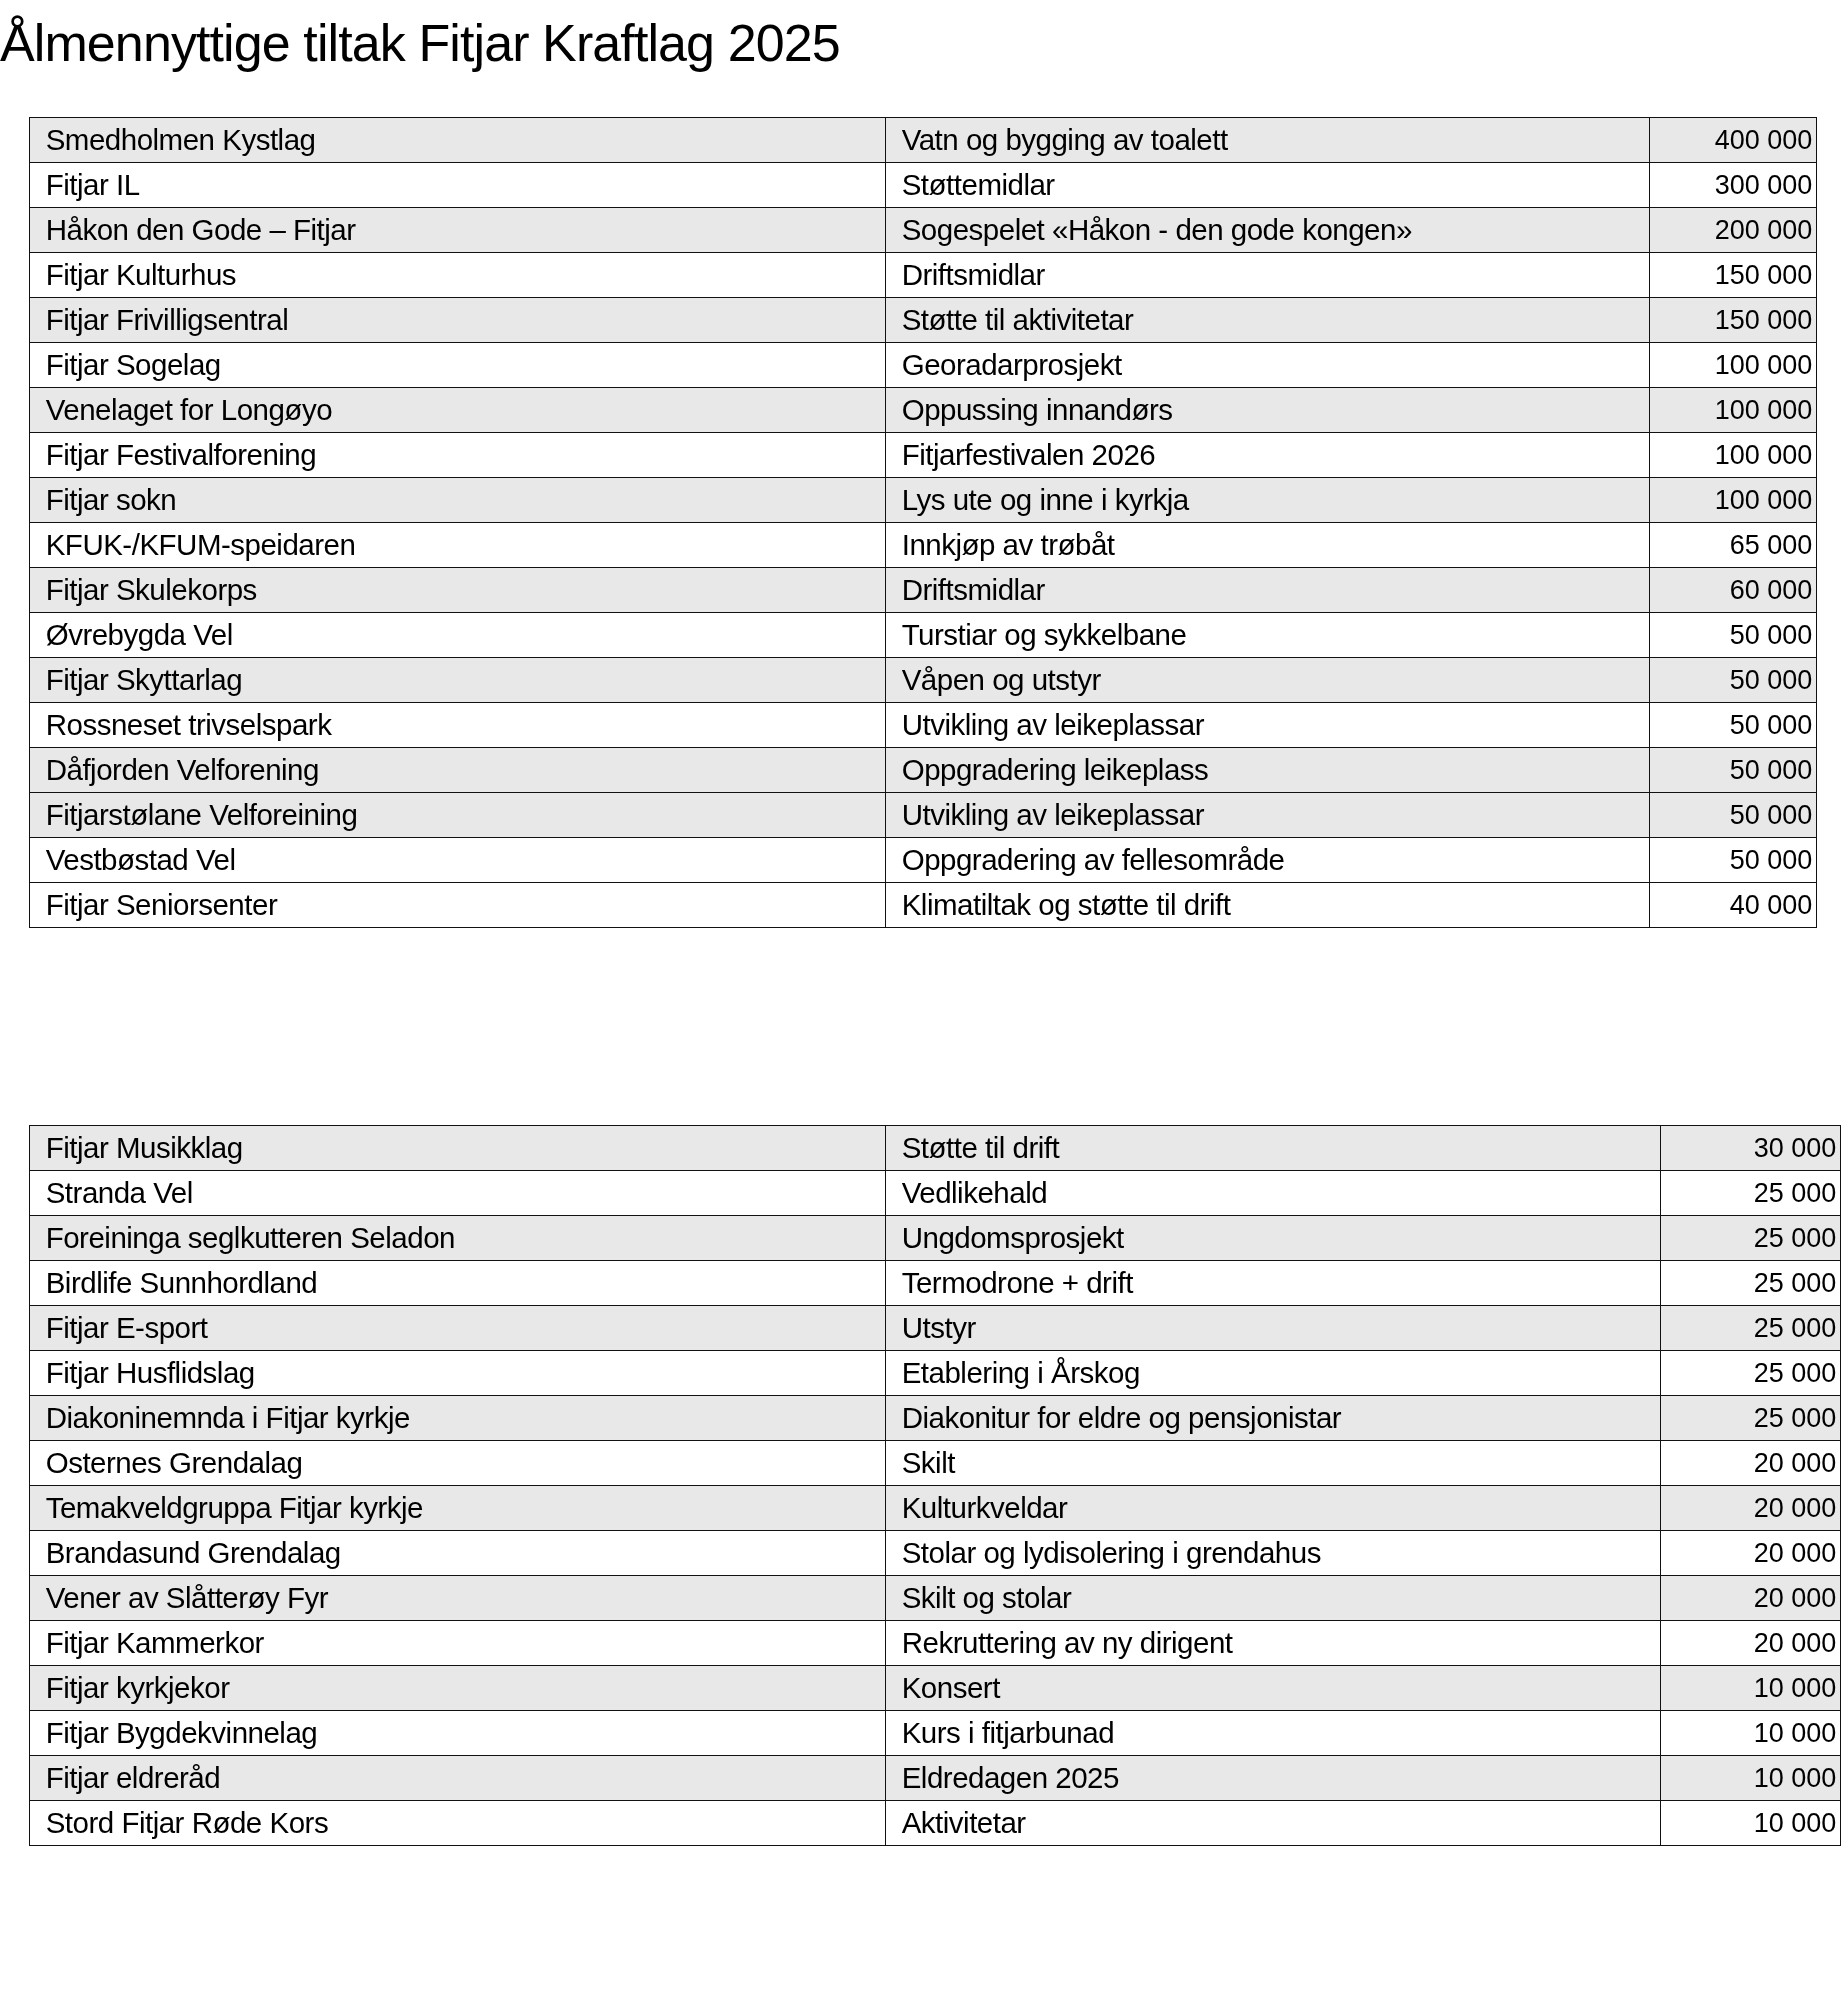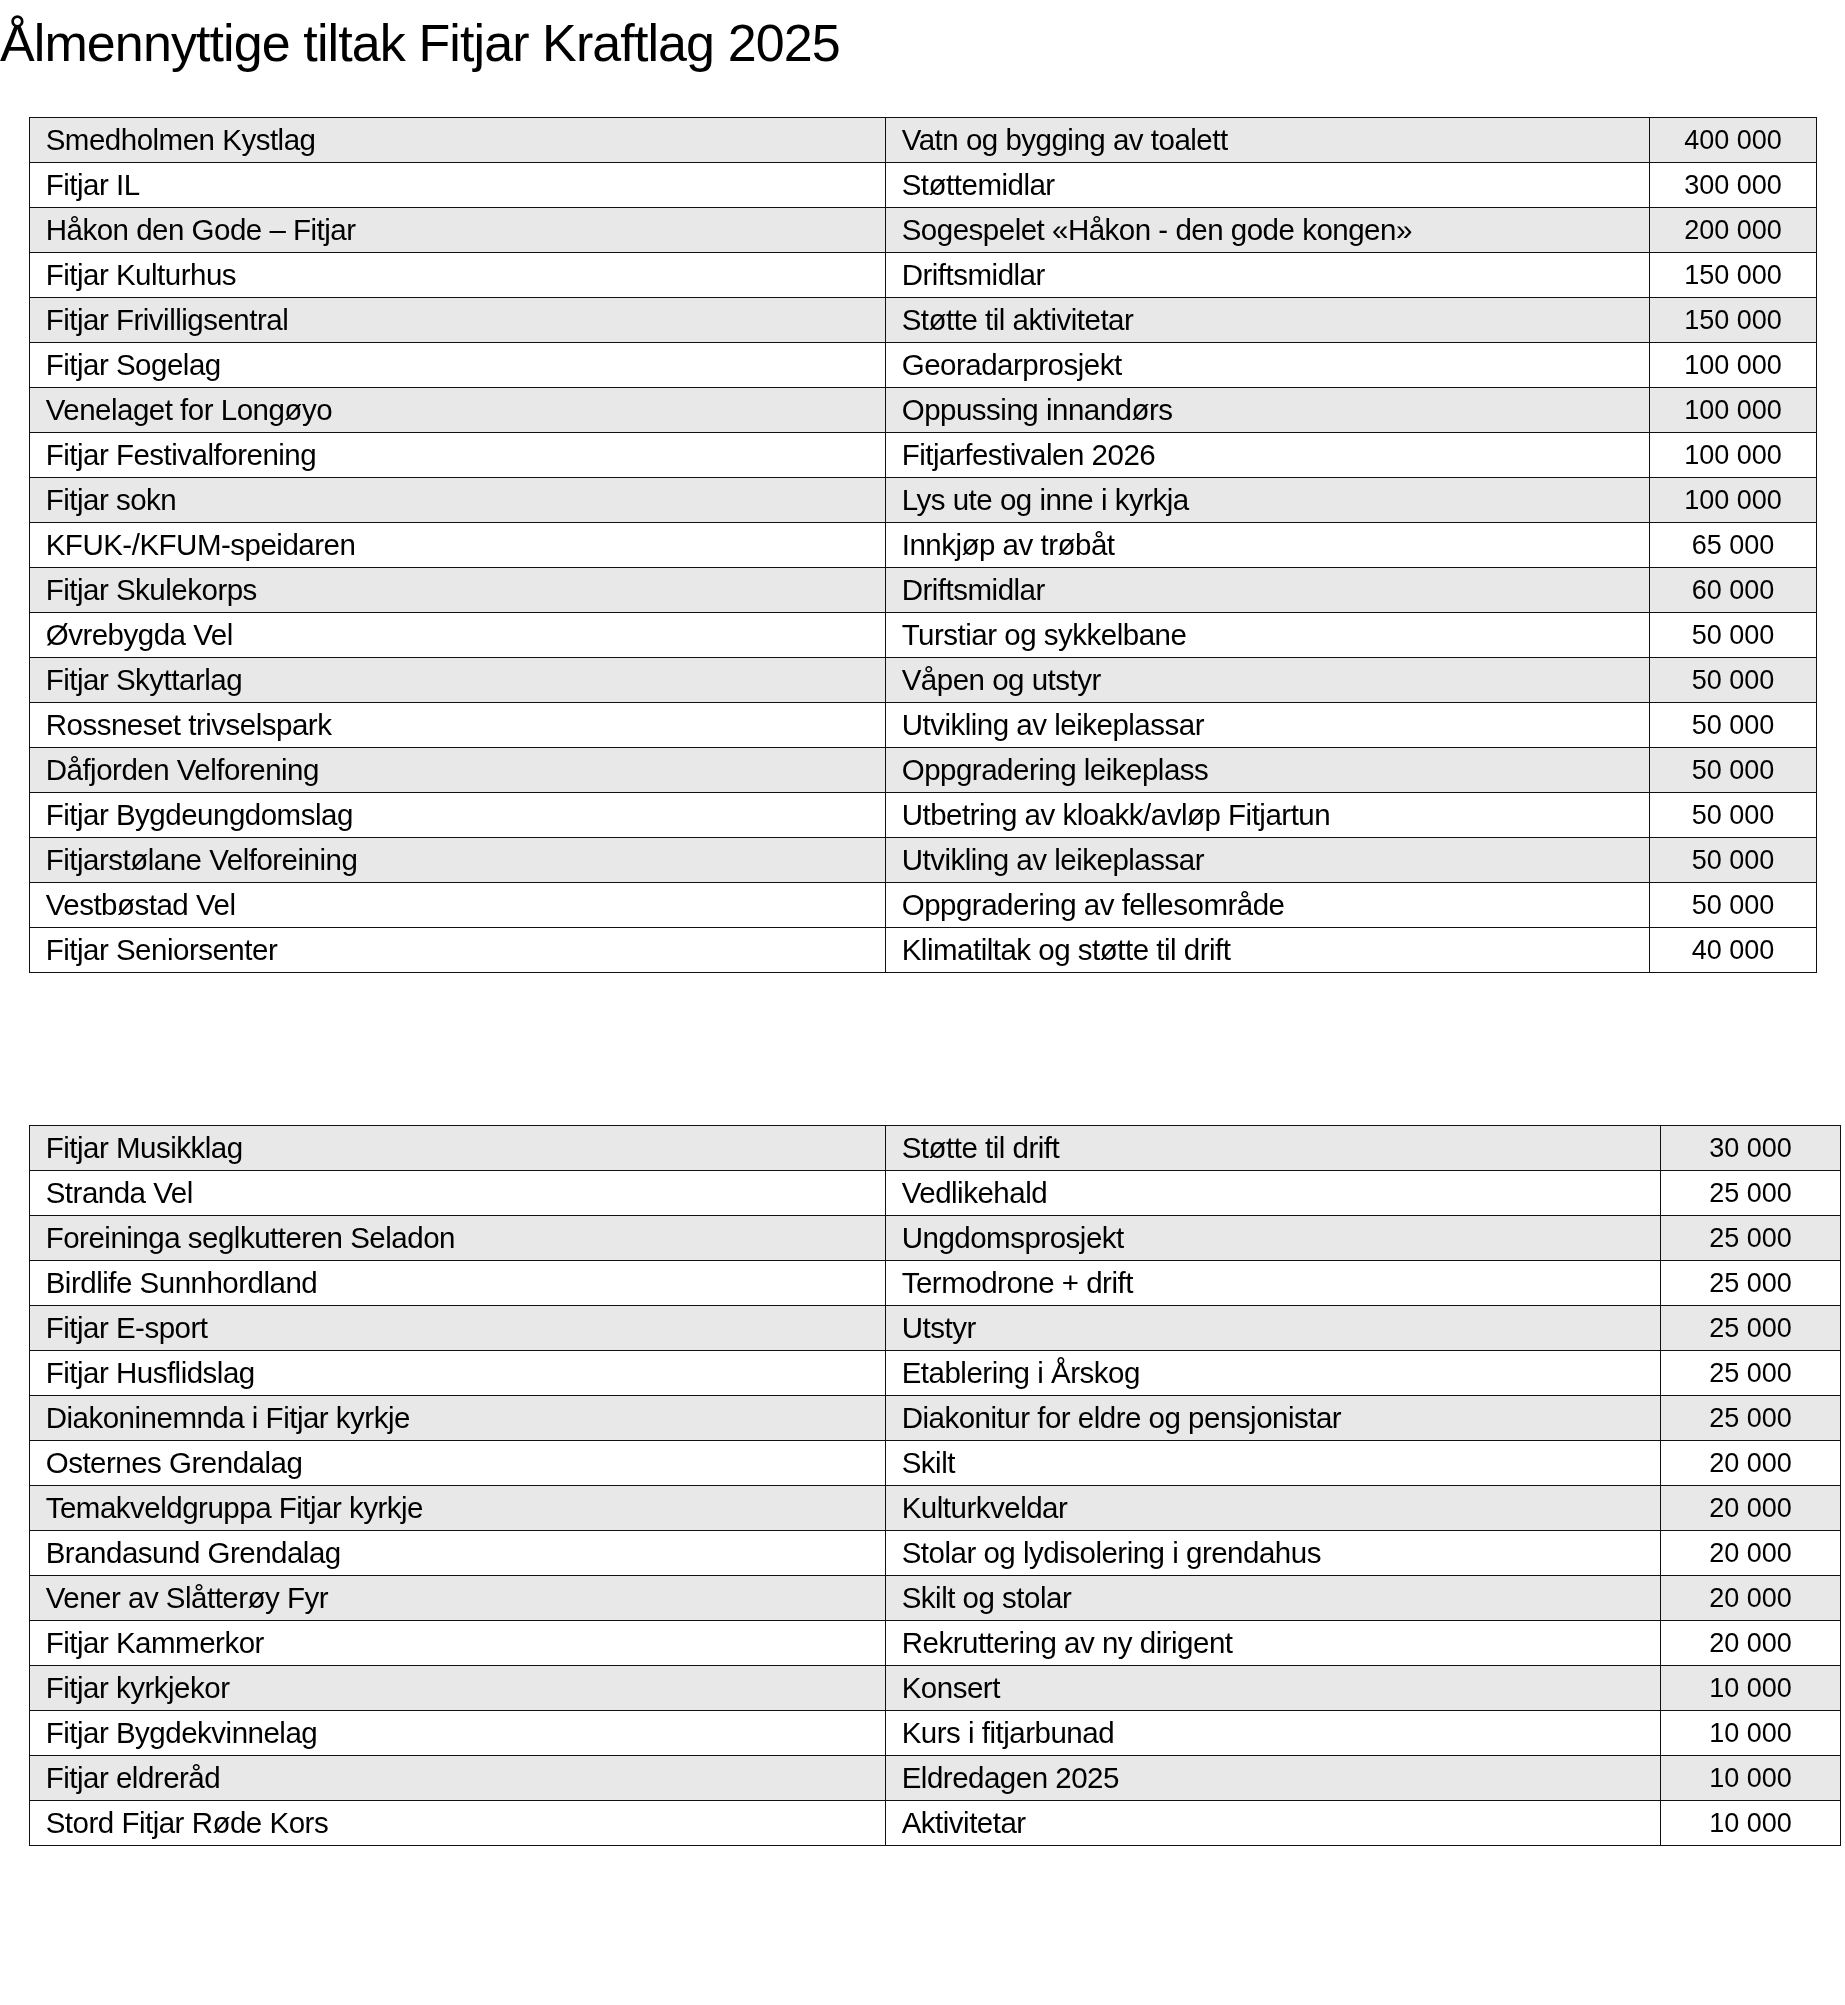--- a/index.html
+++ b/index.html
@@ -44,21 +44,21 @@
     padding: 0 5.5px 0 15.7px;
     letter-spacing: -0.5px;
     white-space: nowrap;
     overflow: hidden;
     background: #ffffff;
   }
   table.grants tr.shaded td {
     background: var(--row-shade, #e8e8e8);
   }
   table.grants td.amount {
-    text-align: center;
+    text-align: right;
     font-size: 27px;
     padding: 0 3.7px;
     letter-spacing: 0;
   }
   
   .tbl-upper col.c-org     { width: 856px; }
   .tbl-upper col.c-purpose { width: 764px; }
   .tbl-upper col.c-amount  { width: 167px; }
   
   .tbl-lower col.c-org     { width: 856px; }
@@ -145,25 +145,20 @@
       <tr>
         <td>Rossneset trivselspark</td>
         <td>Utvikling av leikeplassar</td>
         <td class="amount">50 000</td>
       </tr>
       <tr class="shaded">
         <td>Dåfjorden Velforening</td>
         <td>Oppgradering leikeplass</td>
         <td class="amount">50 000</td>
       </tr>
-      <tr>
-        <td>Fitjar Bygdeungdomslag</td>
-        <td>Utbetring av kloakk/avløp Fitjartun</td>
-        <td class="amount">50 000</td>
-      </tr>
       <tr class="shaded">
         <td>Fitjarstølane Velforeining</td>
         <td>Utvikling av leikeplassar</td>
         <td class="amount">50 000</td>
       </tr>
       <tr>
         <td>Vestbøstad Vel</td>
         <td>Oppgradering av fellesområde</td>
         <td class="amount">50 000</td>
       </tr>

